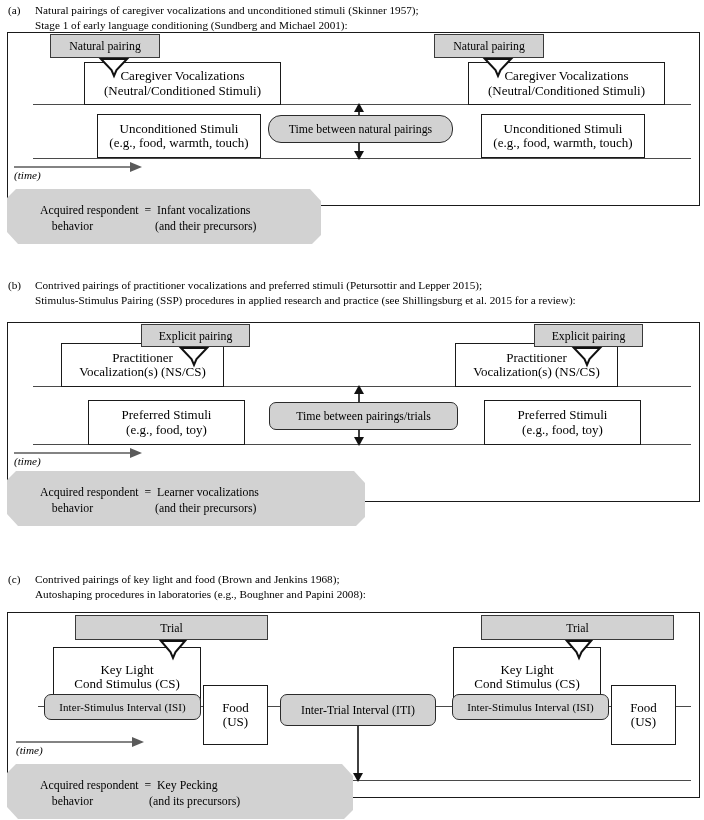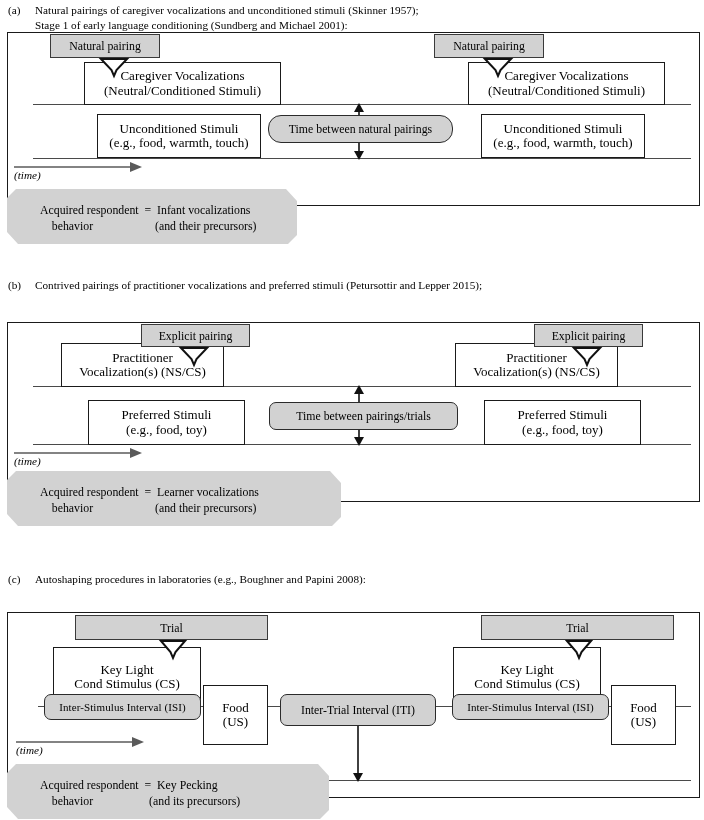--- a/index.html
+++ b/index.html
@@ -129,20 +129,21 @@
   }
 
   
   .banner {
     position: absolute;
     background: #d2d2d2;
     z-index: 8;
     clip-path: polygon(0 9px, 9px 0, calc(100% - 11px) 0, 100% 12px,
                        100% calc(100% - 9px), calc(100% - 9px) 100%,
                        11px 100%, 0 calc(100% - 12px));
+    padding-left: 24px;
   }
   .banner .btext {
     position: absolute;
     font-family: "Liberation Serif", serif;
     font-size: 11.8px;
     line-height: 16px;
     white-space: pre;
     color: #000;
   }
   .banner .bl1 { left: 33px; top: 13px; }
@@ -211,20 +212,21 @@
 
 <div class="banner" style="left:7px; top:189px; width:290px; height:55px;">
   <span class="btext bl1">Acquired respondent  =  Infant vocalizations</span>
   <span class="btext bl2">    behavior                     (and their precursors)</span>
 </div>
 
 <div class="caption" style="left:8px; top:278px;">
   <span class="cap-letter">(b)</span>
   <div class="cap-lines">
     <div>Contrived pairings of practitioner vocalizations and preferred stimuli (Petursottir and Lepper 2015);</div>
+    <div>Stimulus-Stimulus Pairing (SSP) procedures in applied research and practice (see Shillingsburg et al. 2015 for a review):</div>
   </div>
 </div>
 
 <div class="panel" style="left:7px; top:322px; width:693px; height:180px;"></div>
 
 <div class="rule" style="left:33px; top:386px; width:658px;"></div>
 <div class="rule" style="left:33px; top:444px; width:658px;"></div>
 
 <div class="wbox" style="left:61px; top:343px; width:163px; height:44px;">
   <span class="ln">Practitioner</span>
@@ -272,20 +274,21 @@
 <div class="timelabel" style="left:14px; top:455px;">(time)</div>
 
 <div class="banner" style="left:7px; top:471px; width:334px; height:55px;">
   <span class="btext bl1">Acquired respondent  =  Learner vocalizations</span>
   <span class="btext bl2">    behavior                     (and their precursors)</span>
 </div>
 
 <div class="caption" style="left:8px; top:572px;">
   <span class="cap-letter">(c)</span>
   <div class="cap-lines">
+    <div>Contrived pairings of key light and food (Brown and Jenkins 1968);</div>
     <div>Autoshaping procedures in laboratories (e.g., Boughner and Papini 2008):</div>
   </div>
 </div>
 
 <div class="panel" style="left:7px; top:612px; width:693px; height:186px;"></div>
 
 <div class="rule" style="left:38px; top:706px; width:653px;"></div>
 <div class="rule" style="left:38px; top:780px; width:653px;"></div>
 
 <div class="wbox" style="left:53px; top:647px; width:148px; height:60px;">

